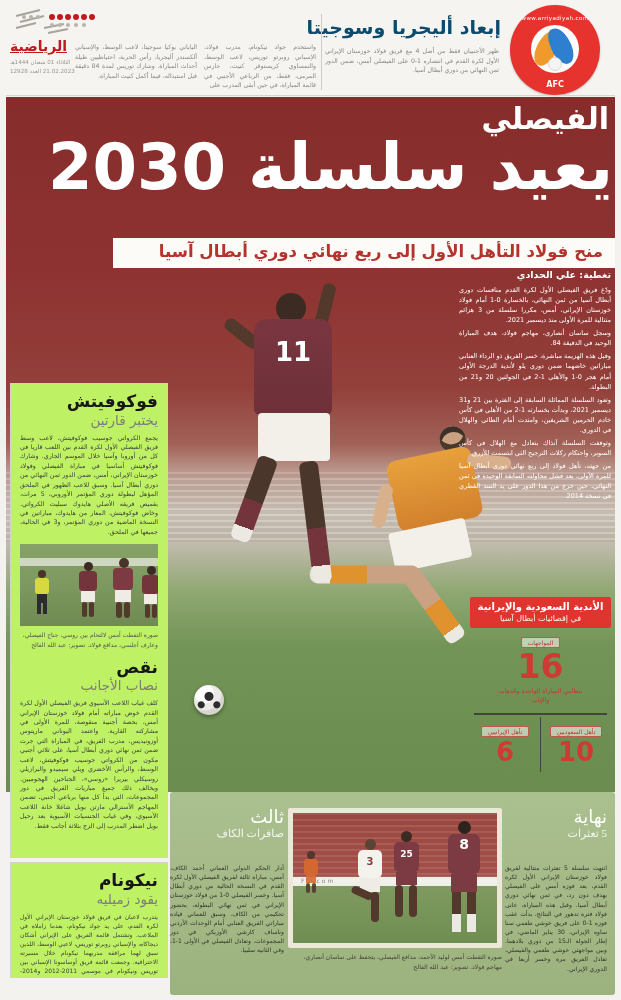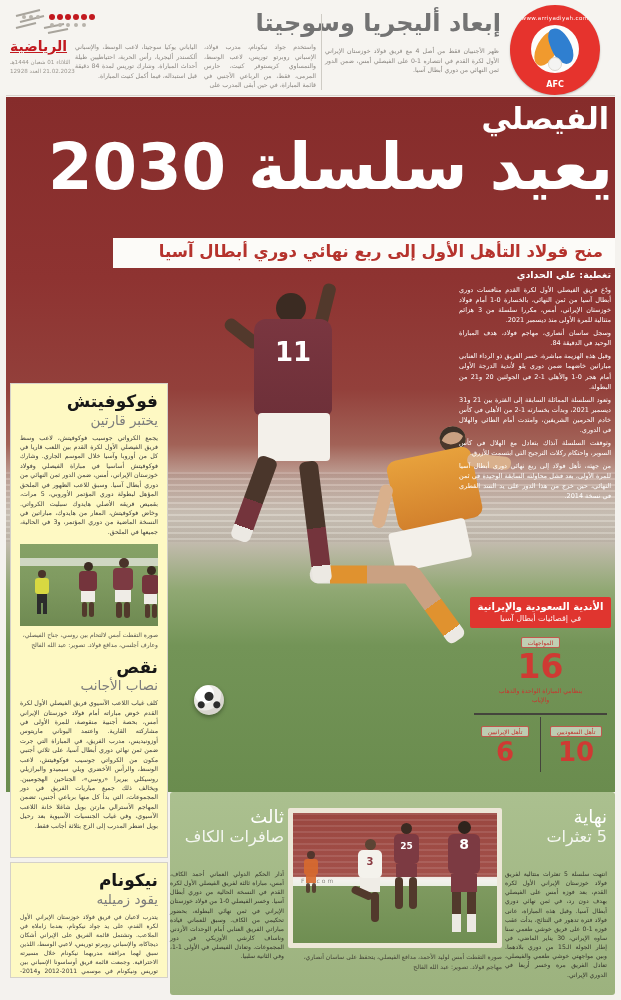--- a/index.html
+++ b/index.html
@@ -15,21 +15,21 @@
   .afc-ball { position:absolute; top:20px; left:21px; width:48px; height:48px; border-radius:50%; background:#fdfdfb; overflow:hidden; }
   .afc-ribbon-o { position:absolute; top:4px; left:6px; width:20px; height:38px; background:#f09a2e; border-radius:60% 40% 55% 45%; transform:rotate(24deg); }
   .afc-ribbon-b { position:absolute; top:2px; left:20px; width:20px; height:38px; background:#2f7fd0; border-radius:40% 60% 45% 55%; transform:rotate(-22deg); }
   .afc-miniball { position:absolute; bottom:2px; left:17px; width:14px; height:14px; border-radius:50%; background:#f4f4f2; border:1px solid #d8d5cd; }
   .afc-label { position:absolute; bottom:6px; left:0; right:0; text-align:center; font-size:8px; font-weight:bold; color:#fff; direction:ltr; }
 
   .masthead { position:absolute; top:8px; left:10px; width:92px; }
   .masthead-logo { color:#c2191f; font-size:14px; font-weight:800; text-align:left; letter-spacing:1px;text-decoration:underline; }
   .masthead-dates { margin-top:4px; font-size:5.6px; color:#9a968f; text-align:left; line-height:1.6; }
 
-  .brief-headline { position:absolute; top:9px; right:120px; width:380px; text-align:right; font-size:24px; font-weight:800; color:#737373; }
+  .brief-headline { position:absolute; top:16px; right:120px; width:380px; text-align:right; font-size:19px; font-weight:800; color:#0c4a6e; }
   .brief-divider { position:absolute; top:14px; right:299px; width:1px; height:76px; background:#cfccc5; }
   .brief-col { position:absolute; font-size:6.2px; color:#8a8680; line-height:1.55; text-align:justify; text-align-last:right; }
   .brief-col-1 { top:46px; right:122px; width:174px; }
   .brief-col-2 { top:42px; right:305px; width:112px; }
   .brief-col-3 { top:42px; right:424px; width:122px; }
 
   
   .hero { position:absolute; top:97px; left:6px; right:6px; height:695px; overflow:hidden; z-index:1;
     background:linear-gradient(180deg,#862c2b 0%, #8e3331 26%, #93403b 42%, #a26257 50%, #c2a79c 55%, #cfc7bb 60%, #c3bbae 64%, #90a873 71%, #739457 79%, #6a8c4e 100%); }
   .hero-seats { position:absolute; top:54%; left:0; right:0; height:10%;
@@ -60,40 +60,40 @@
   .figure, .figure div { position:absolute; }
   .skin { background:#52392c; border-radius:4px; }
   .ball { position:absolute; left:188px; top:588px; width:30px; height:30px; border-radius:50%; z-index:4;
     background:radial-gradient(circle at 50% 38%, #2c2c2c 0 4px, transparent 5px),
                radial-gradient(circle at 24% 66%, #2c2c2c 0 3px, transparent 4px),
                radial-gradient(circle at 76% 66%, #2c2c2c 0 3px, transparent 4px),
                radial-gradient(circle at 35% 30%, #ffffff 0 9px, #eceae6 10px 16px, #d8d5cf 17px);
     box-shadow:0 2px 4px rgba(0,0,0,.35); }
 
   
-  .side-box { position:absolute; left:10px; width:158px; background:#fef9c3; border:1px solid #d5d1c9; padding:8px 9px; z-index:8; overflow:hidden; }
+  .side-box { position:absolute; left:10px; width:158px; background:#bef264; border:1px solid #d5d1c9; padding:8px 9px; z-index:8; overflow:hidden; }
   .side-main { top:383px; height:475px; }
   .side-nikonam { top:862px; height:116px; }
   .art-title-bold { font-size:17px; font-weight:800; color:#171717; line-height:1.15; }
   .art-title-light { font-size:13.5px; color:#7c7c7c; margin-bottom:5px; }
   .art-body { font-size:6.3px; color:#3c3c3c; line-height:1.5; text-align:justify; text-align-last:right; }
   .side-photo { position:relative; width:100%; height:82px; margin:8px 0 4px; overflow:hidden;
     background:linear-gradient(180deg,#7f9a60 0%, #86a267 45%, #numbers 0, #748f55 100%); background:linear-gradient(180deg,#86a267 0%, #7f9a60 45%, #6f8a52 100%); }
   .side-photo-strip { position:absolute; top:14px; left:0; right:0; height:8px; background:rgba(240,240,235,.7); }
   .side-caption { font-size:6px; color:#55534d; line-height:1.6; text-align:right; margin-bottom:8px; }
   .mini, .mini div { position:absolute; }
   .mini .head { border-radius:50%; }
 
   
   .bottom-panel { position:absolute; top:792px; left:170px; right:6px; height:203px; background:linear-gradient(180deg,#abc08f,#9cb27e); border-radius:3px; z-index:8; }
   .b-art { position:absolute; top:14px; }
   .b-art-right { right:8px; width:102px; }
   .b-art-left { right:331px; width:114px; }
   .b-title-bold { font-size:18px; font-weight:400; color:#fff; }
-  .b-title-light { font-size:16px; color:rgba(255,255,255,.88); margin-bottom:23px; }
+  .b-title-light { font-size:11px; color:rgba(255,255,255,.88); margin-bottom:23px;font-family:Liberation Serif, serif; }
   .b-body { font-size:6.1px; color:#35352b; line-height:1.5; text-align:justify; text-align-last:right; }
   .b-photo-frame { position:absolute; top:16px; right:113px; width:214px; height:140px; background:#ece7d7; padding:5px; border-radius:2px; }
   .b-photo { position:relative; width:100%; height:100%; overflow:hidden;
     background:linear-gradient(180deg,#9a4740 0%, #a3504a 48%, #b8b2a4 52%, #7f9a60 56%, #6f8e52 100%); }
   .b-seat-tex { position:absolute; top:0; left:0; right:0; height:50%;
     background:repeating-linear-gradient(180deg, rgba(255,255,255,.10) 0 2px, transparent 2px 6px); }
   .b-adboard { position:absolute; top:49%; left:0; right:0; height:9px; background:rgba(250,250,246,.88); font-size:6px; color:#8b8b86; direction:ltr; text-align:left; padding:0 8px; letter-spacing:2px; }
   .b-caption { position:absolute; top:160px; right:113px; width:214px; font-size:6.1px; color:#454437; line-height:1.6; text-align:right; }
 </style>
 </head>
@@ -303,21 +303,21 @@
         </div>
         <div class="mini" style="left:62px; top:26px; width:30px; height:86px;">
           <div class="head" style="left:10px; top:0; width:11px; height:11px; background:#5b4434;"></div>
           <div style="left:3px; top:11px; width:24px; height:28px; background:#f4f2ec; border-radius:5px; text-align:center;">
             <span style="color:#8a3b42; font-weight:bold; font-size:10px;">3</span>
           </div>
           <div style="left:5px; top:39px; width:20px; height:14px; background:#efece6;"></div>
           <div style="left:-4px; top:50px; width:22px; height:8px; transform:rotate(24deg); border-radius:4px;" class="skin"></div>
           <div style="left:16px; top:53px; width:8px; height:30px;" class="skin"></div>
         </div>
-        <div class="mini" style="left:98px; top:10px; width:30px; height:92px;">
+        <div class="mini" style="left:98px; top:18px; width:30px; height:92px;">
           <div class="head" style="left:10px; top:0; width:11px; height:11px; background:#3b2b22;"></div>
           <div style="left:3px; top:11px; width:25px; height:30px; background:#7c3a42; border-radius:5px; text-align:center;">
             <span style="color:#fff; font-weight:bold; font-size:9px;">25</span>
           </div>
           <div style="left:5px; top:41px; width:21px; height:13px; background:#7c3a42;"></div>
           <div style="left:4px; top:54px; width:8px; height:32px;" class="skin"></div>
           <div style="left:18px; top:54px; width:8px; height:32px;" class="skin"></div>
         </div>
         <div class="mini" style="left:152px; top:8px; width:38px; height:118px;">
           <div class="head" style="left:13px; top:0; width:13px; height:13px; background:#2f241d;"></div>

